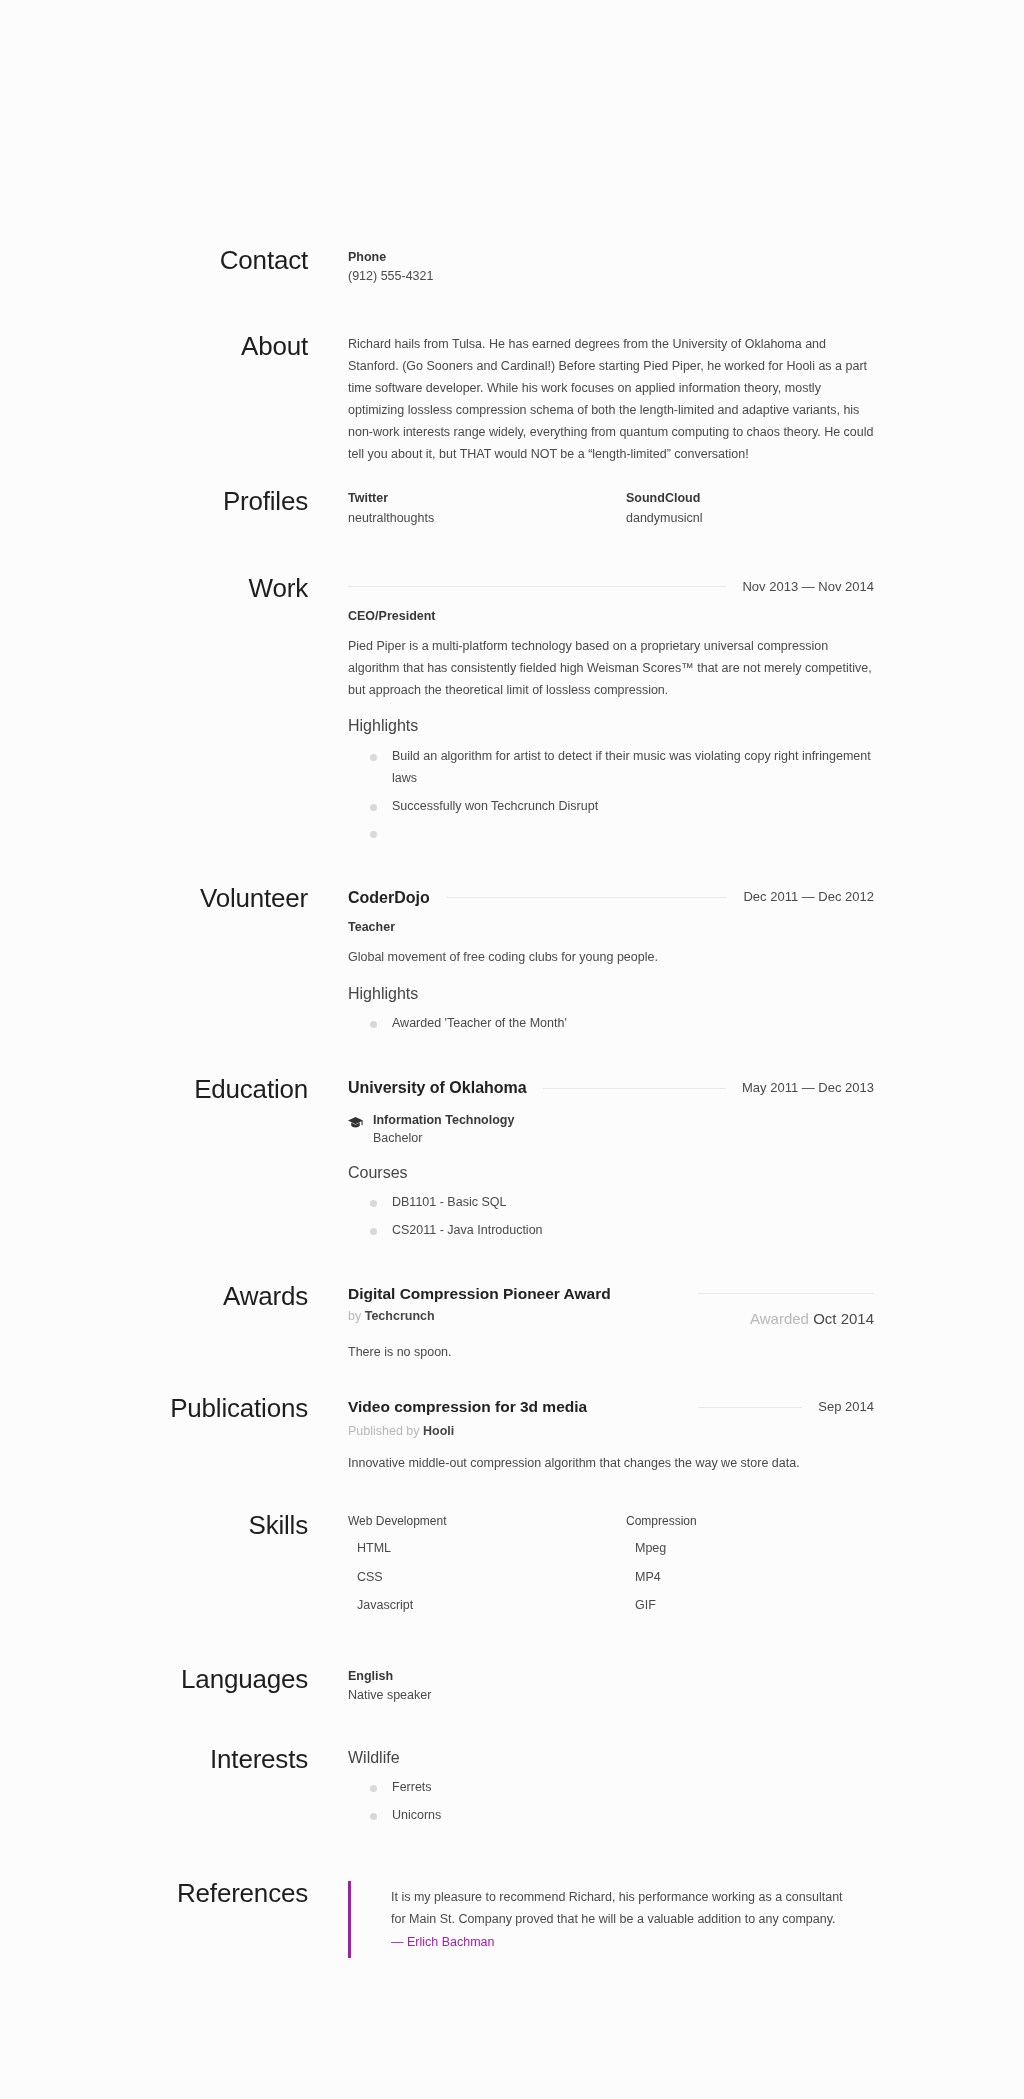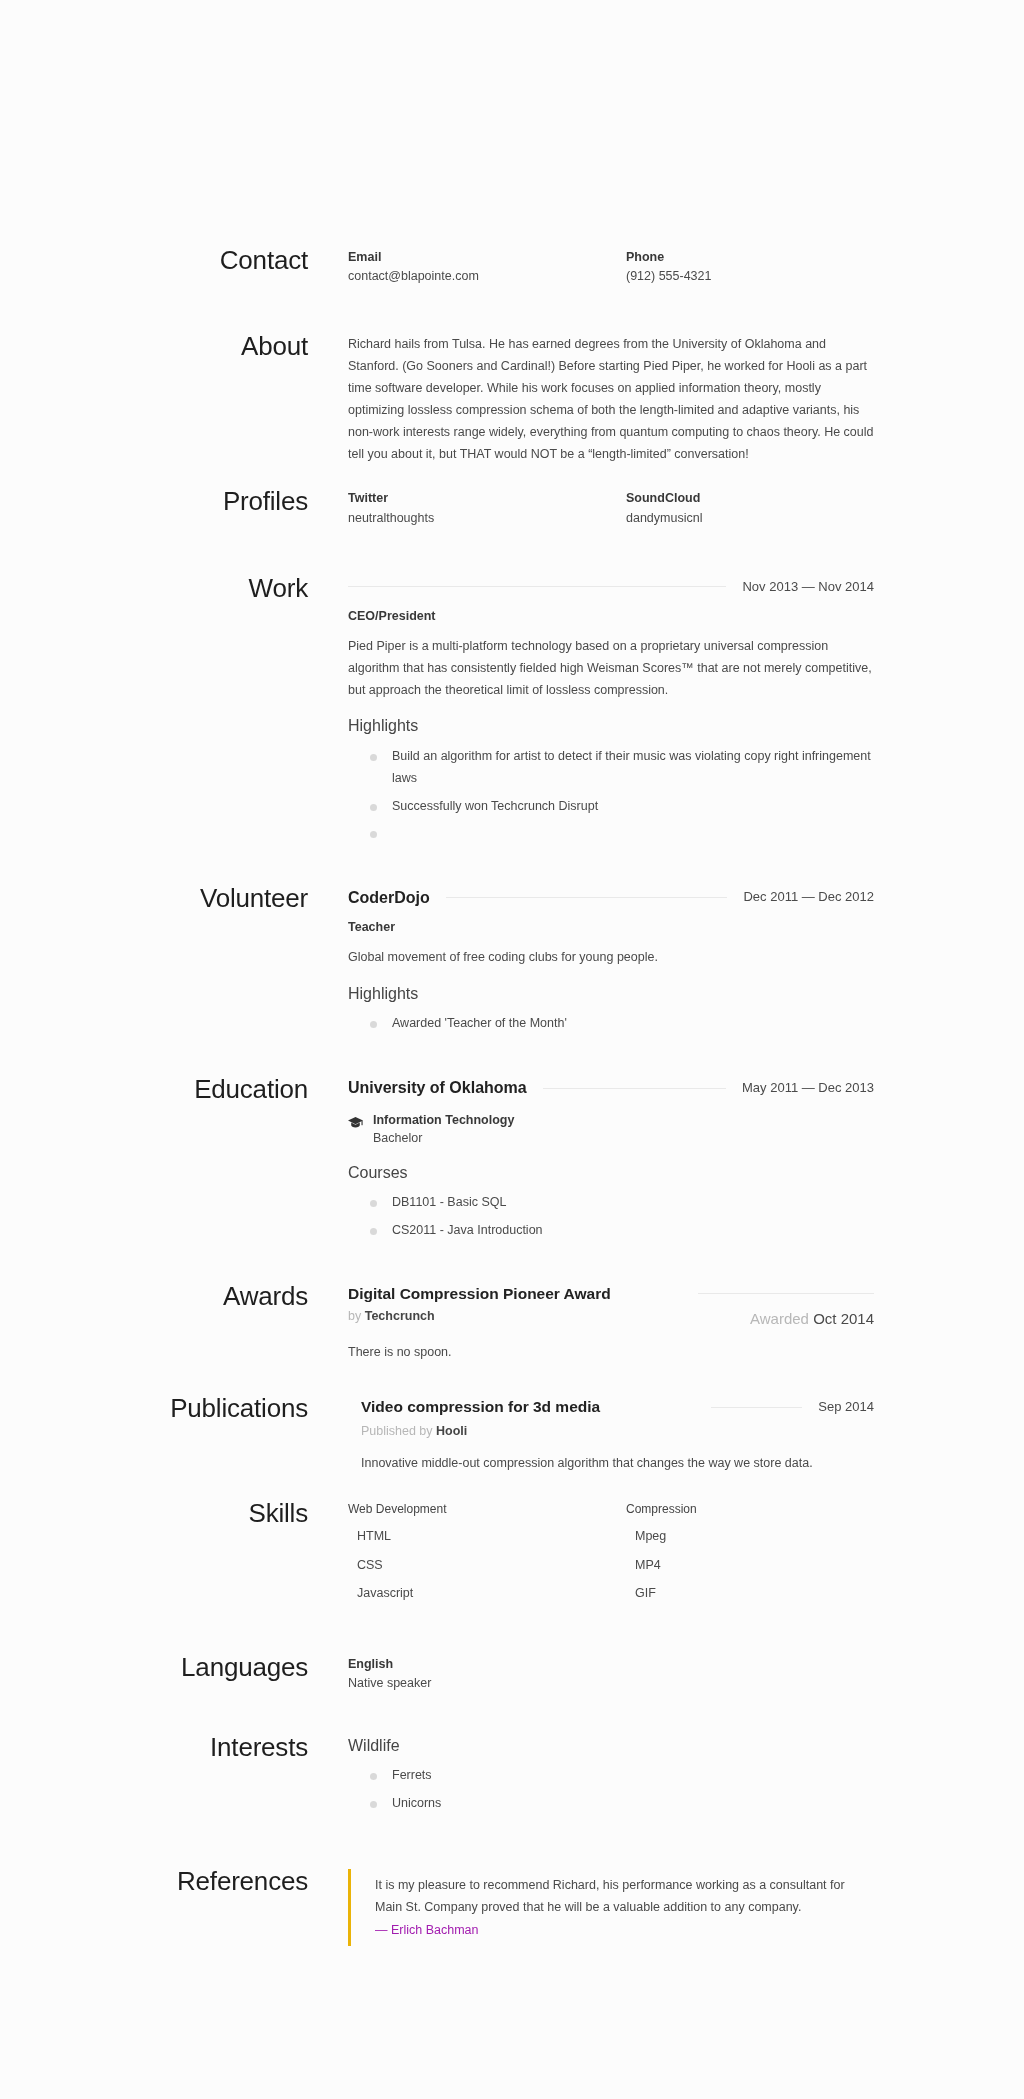--- a/index.html
+++ b/index.html
@@ -13,21 +13,21 @@
   .sec { display:flex; }
   .sec-title {
     flex:0 0 158px; text-align:right; margin-right:40px;
     font-size:26px; font-weight:400; color:#1e1e1e; line-height:1.1;
     letter-spacing:-0.2px;
   }
   .sec-body { flex:1; min-width:0; padding-top:2px; }
   .m-contact{margin-bottom:46px;} .m-about{margin-bottom:22px;}
   .m-profiles{margin-bottom:46px;} .m-work{margin-bottom:40px;}
   .m-volunteer{margin-bottom:34px;} .m-education{margin-bottom:34px;}
-  .m-awards{margin-bottom:30px;} .m-publications{margin-bottom:24px;gap:13px;}
+  .m-awards{margin-bottom:30px;} .m-publications{margin-bottom:36px;}
   .m-skills{margin-bottom:50px;} .m-languages{margin-bottom:40px;}
   .m-interests{margin-bottom:46px;margin-top:16px;} .m-references{margin-bottom:0;}
   .grid2 { display:grid; grid-template-columns:1fr 1fr; column-gap:30px; }
   .label { font-weight:bold; color:#383838; line-height:1.45; }
   .value { color:#4a4a4a; line-height:1.6; }
   .hdr { display:flex; align-items:center; }
   .hdr-name { font-size:16px; font-weight:bold; color:#222; line-height:1.25; white-space:nowrap;text-align:right; }
   .rule { flex:1; height:1px; background:#e9e9e9; margin:0 16px; }
   .rule.no-left { margin-left:0; }
   .hdr-date { font-size:13px; color:#4a4a4a; white-space:nowrap; }
@@ -51,37 +51,33 @@
     position:relative; z-index:2;
   }
   .byline-row { display:flex; justify-content:space-between; align-items:flex-start;
     position:relative; z-index:1; margin-top:2px; }
   .muted { color:#b7b7b7; }
   .byline b { color:#454545; }
   .date-plain { color:#4a4a4a; font-size:15px; white-space:nowrap; }
   .skill-head { font-size:12px; color:#454545; line-height:1.4; }
   .skill-item { margin-top:11px; padding-left:9px; color:#4a4a4a; line-height:1.4; }
   .quote {
-    border-left:3px solid #eab308; padding:6px 0 4px 24px; max-width:500px;
+    border-left:3px solid #a21caf; padding:6px 0 4px 40px; max-width:500px;
   }
   .quote-name { margin-top:1px; font-weight:normal; color:#a21caf; }
 </style>
 </head>
 <body>
 
 <div class="resume">
 
   <section class="sec m-contact">
     <h2 class="sec-title">Contact</h2>
     <div class="sec-body">
       <div class="grid2">
-        <div>
-          <div class="label">Email</div>
-          <div class="value">contact@blapointe.com</div>
-        </div>
         <div>
           <div class="label">Phone</div>
           <div class="value">(912) 555-4321</div>
         </div>
       </div>
     </div>
   </section>
 
   <section class="sec m-about">
     <h2 class="sec-title">About</h2>

